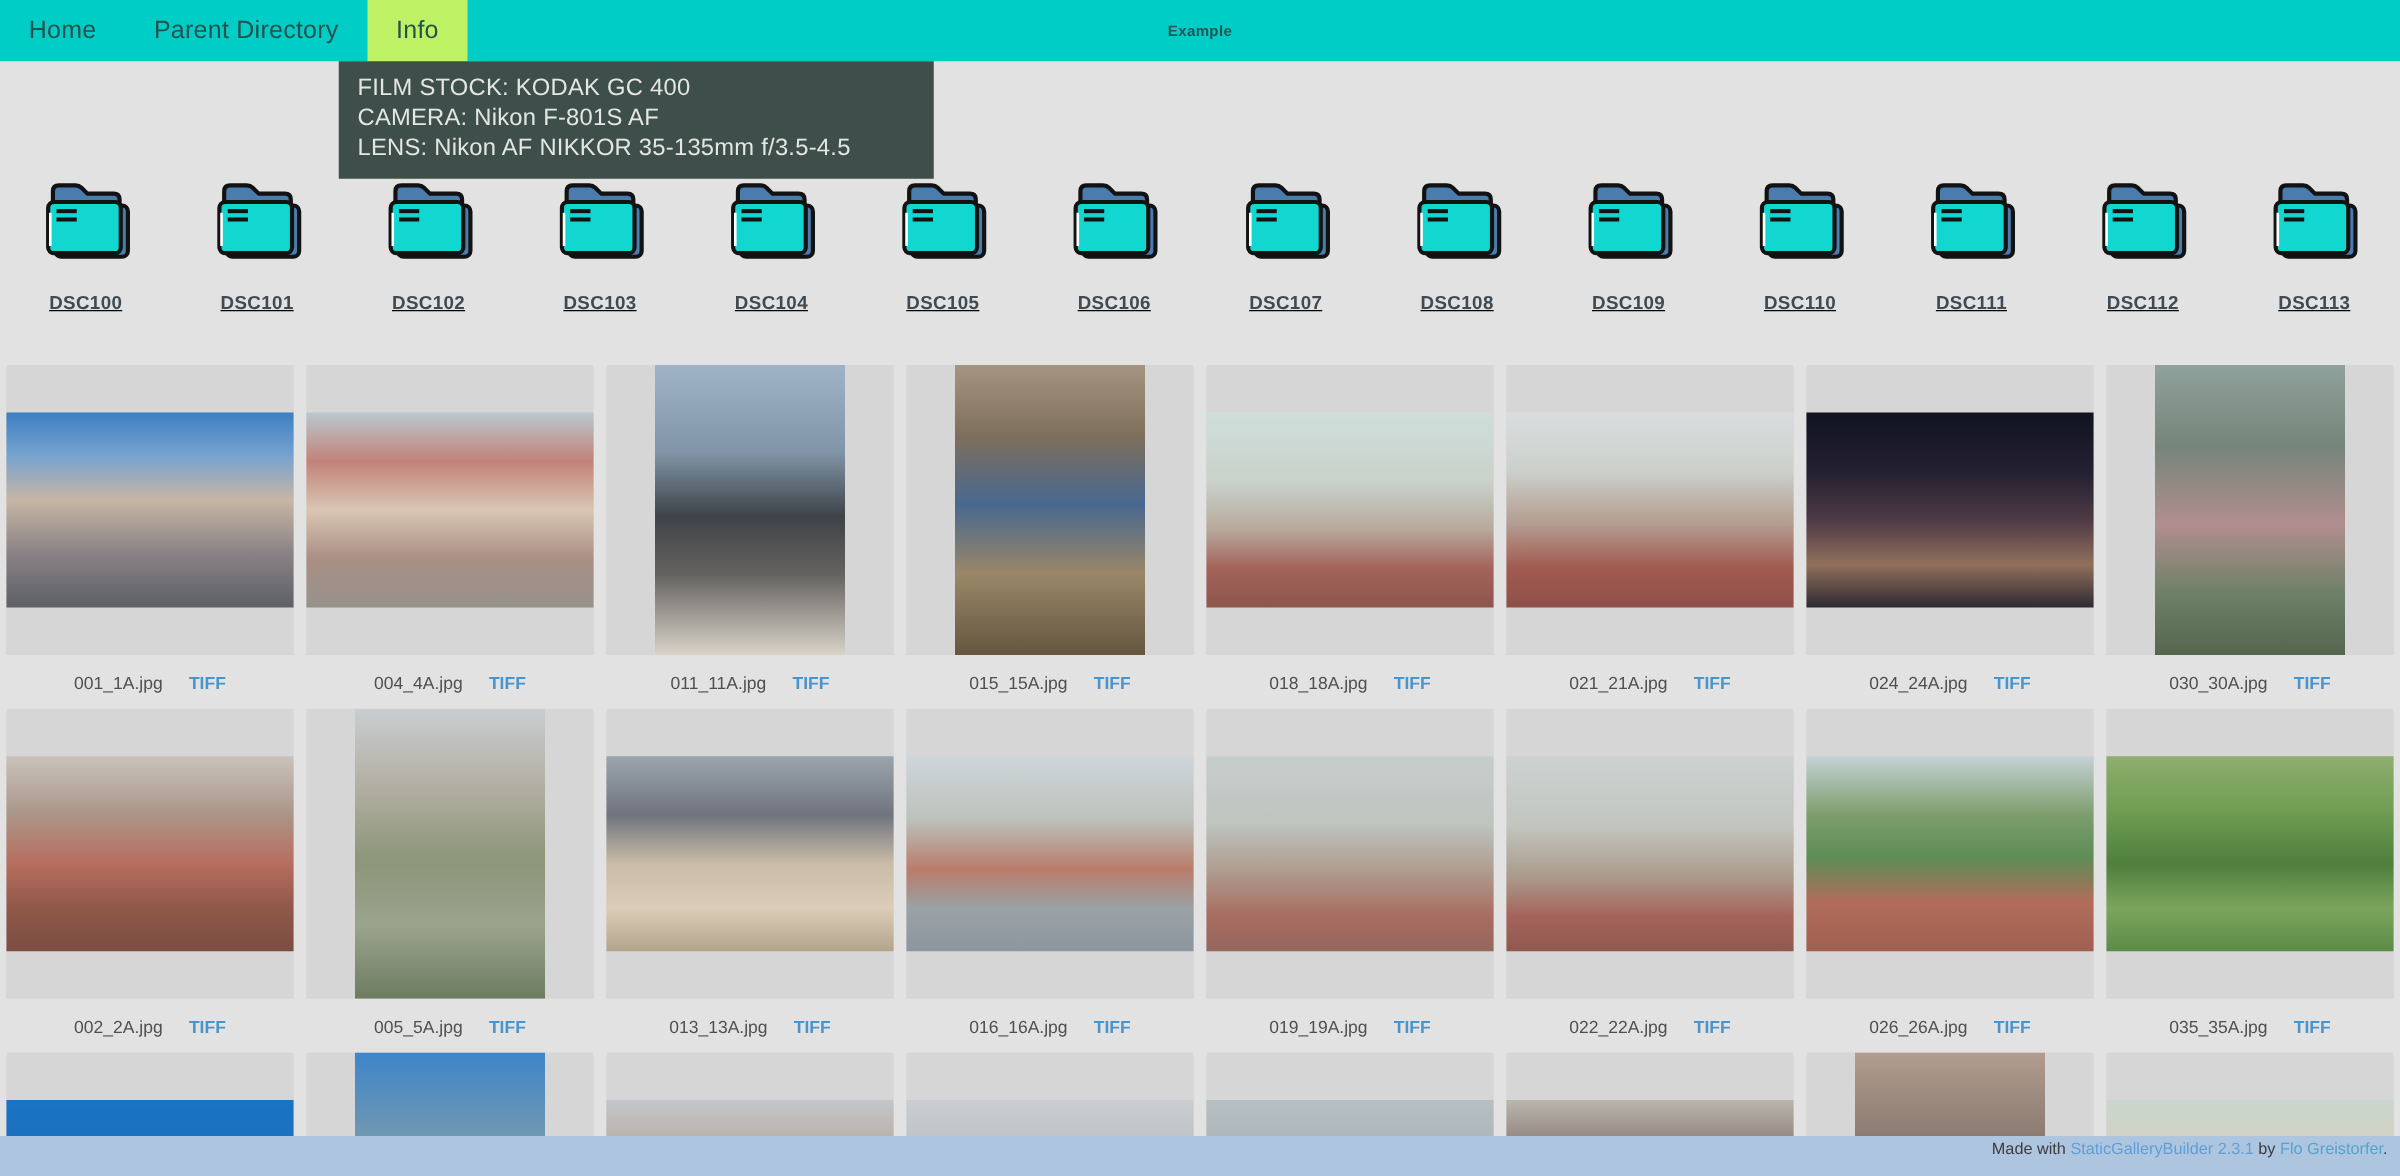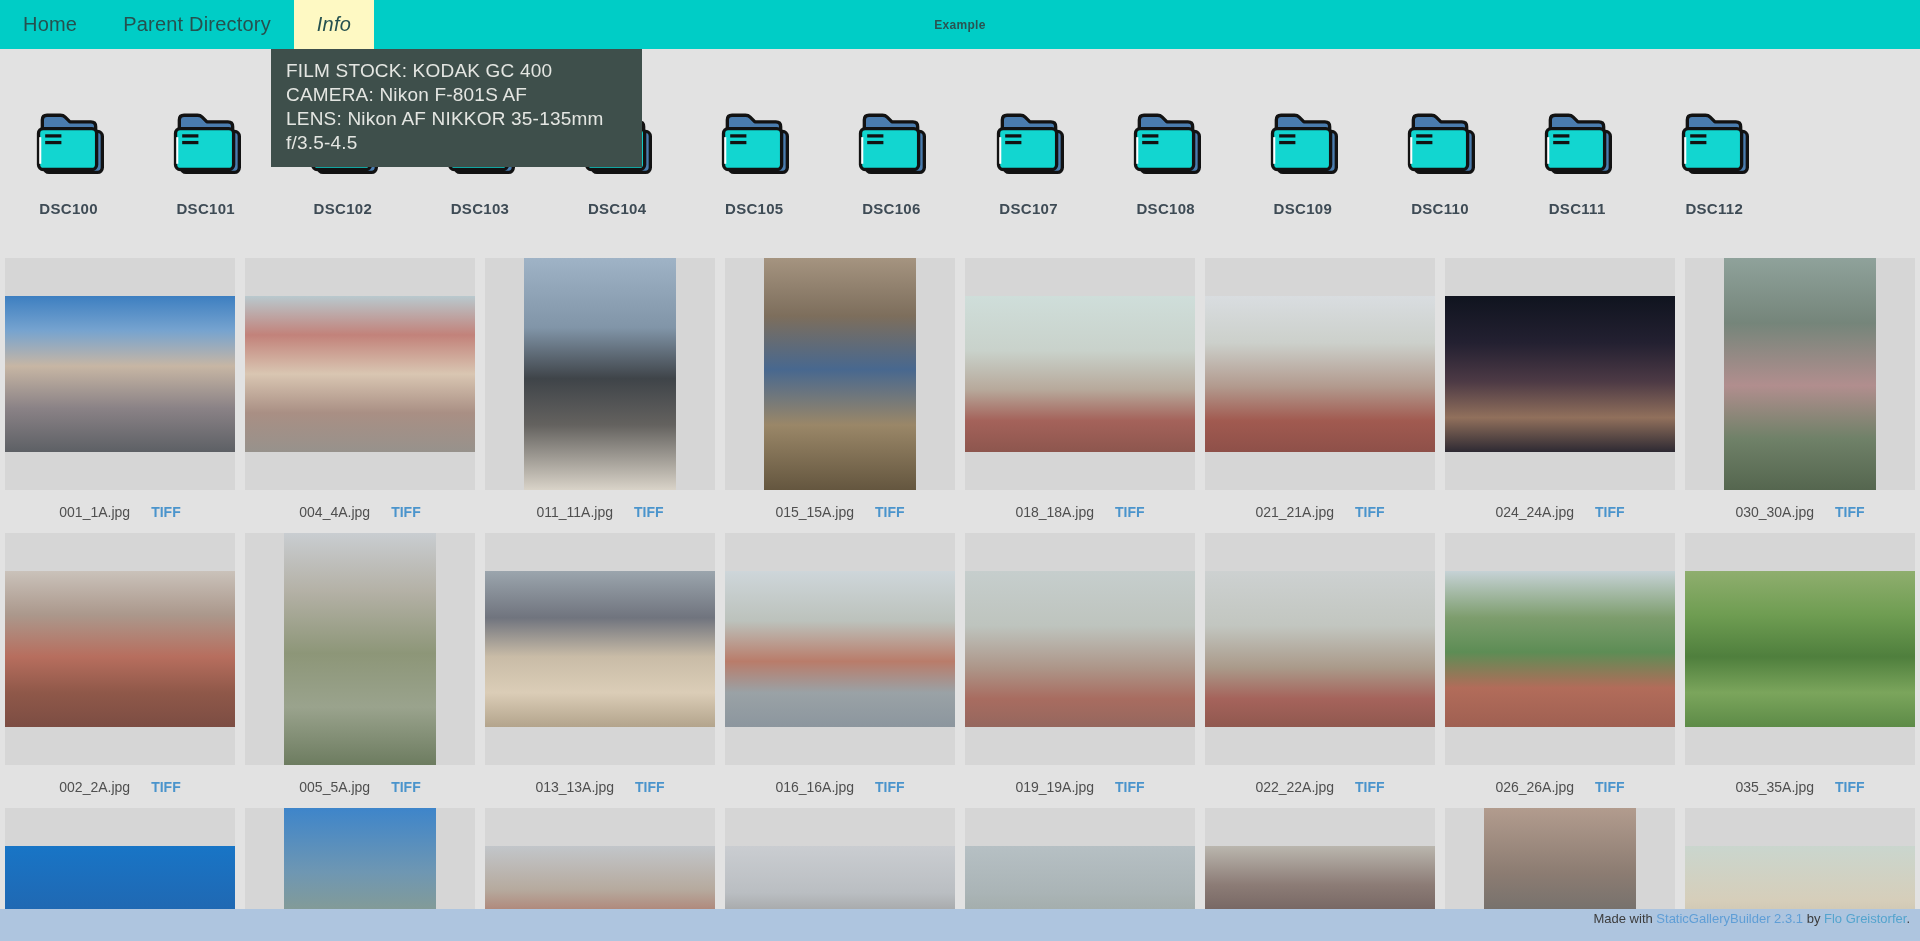--- a/index.html
+++ b/index.html
@@ -21,47 +21,48 @@
   .nav-menu { display: flex; align-items: stretch; }
   .nav-item {
     display: flex; align-items: center;
     padding: 2px 23px;
     font-size: 20px; font-weight: 500;
     color: #25514f;
     cursor: pointer;
     text-decoration: none;
     letter-spacing: 0.2px;
   }
-  .nav-item.active { background: #fef9c3; font-style: italic; }
+  .nav-item.active { background: #bef264; }
   .nav-title {
     position: absolute; left: 0; right: 0; top: 0; bottom: 0;
     display: flex; align-items: center; justify-content: center;
     font-size: 12px; font-weight: 600; color: #295452;
     pointer-events: none;
     letter-spacing: 0.3px;
   }
   
   .tooltip {
     position: absolute;
     left: 271px; top: 49px;
-    width: 371px;
+    width: 476px;
     box-sizing: border-box;
     background: #3e4f4b;
     color: #e4e6e2;
     padding: 10px 14px 12px 15px;
     font-size: 19px;
     line-height: 24px;
     z-index: 40;
     letter-spacing: 0.2px;
   }
   
   .folders {
     display: grid;
     grid-template-columns: repeat(14, 1fr);
-    padding-top: 55px;
+    padding-top: 88px;
+    text-decoration: underline;
   }
   .folder {
     display: flex; flex-direction: column; align-items: center;
     cursor: pointer;
   }
   .folder-label {
     margin-top: 20px;
     font-size: 15px; font-weight: 600;
     color: #3e4b55;
     letter-spacing: 0.3px;
@@ -302,20 +303,33 @@
         <rect x="16" y="28" width="61" height="43" rx="5" fill="#4a7cae" stroke="#121212" stroke-width="3.5"></rect>
         <rect x="10" y="25" width="61" height="43" rx="5" fill="#12d6d0" stroke="#121212" stroke-width="3.5"></rect>
         <line x1="11.8" y1="34" x2="11.8" y2="62" stroke="#ffffff" stroke-width="2.2"></line>
         <rect x="17" y="31" width="17" height="3.4" fill="#121212"></rect>
         <rect x="17" y="38" width="17" height="3.4" fill="#121212"></rect>
       </svg>
     </span>
     <span class="folder-label">DSC112</span>
   </div>
 
+  <div class="folder">
+    <span class="folder-icon">
+      <svg viewBox="0 0 84 74" width="80" height="72" aria-hidden="true">
+        <path d="M14 30 V16 q0-5 5-5 h14 q3 0 5 2 l5 5 h22 q5 0 5 5 v8 z" fill="#4a7cae" stroke="#121212" stroke-width="3.5" stroke-linejoin="round"></path>
+        <rect x="16" y="28" width="61" height="43" rx="5" fill="#4a7cae" stroke="#121212" stroke-width="3.5"></rect>
+        <rect x="10" y="25" width="61" height="43" rx="5" fill="#12d6d0" stroke="#121212" stroke-width="3.5"></rect>
+        <line x1="11.8" y1="34" x2="11.8" y2="62" stroke="#ffffff" stroke-width="2.2"></line>
+        <rect x="17" y="31" width="17" height="3.4" fill="#121212"></rect>
+        <rect x="17" y="38" width="17" height="3.4" fill="#121212"></rect>
+      </svg>
+    </span>
+    <span class="folder-label">DSC113</span>
+  </div>
 </section>
 
 <main class="gallery">
   <div class="cell">
     <div class="thumb-box">
       <div class="thumb landscape" style="background: linear-gradient(rgb(61, 127, 193) 0%, rgb(118, 163, 207) 22%, rgb(199, 182, 164) 45%, rgb(138, 130, 134) 72%, rgb(93, 96, 101) 100%);"></div>
     </div>
     <div class="cell-label">
       <span class="file-name">001_1A.jpg</span>
       <a class="tiff-link">TIFF</a>

